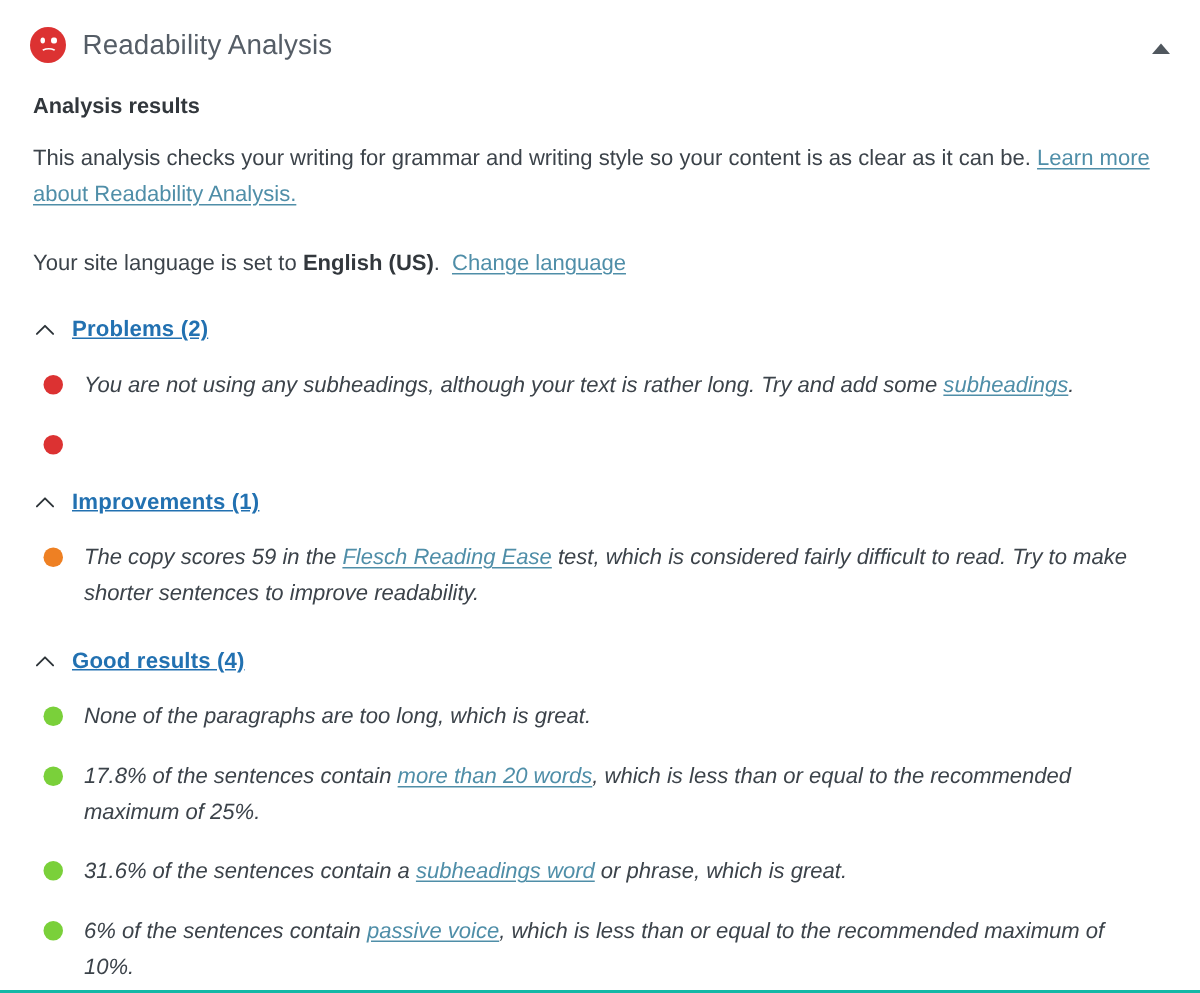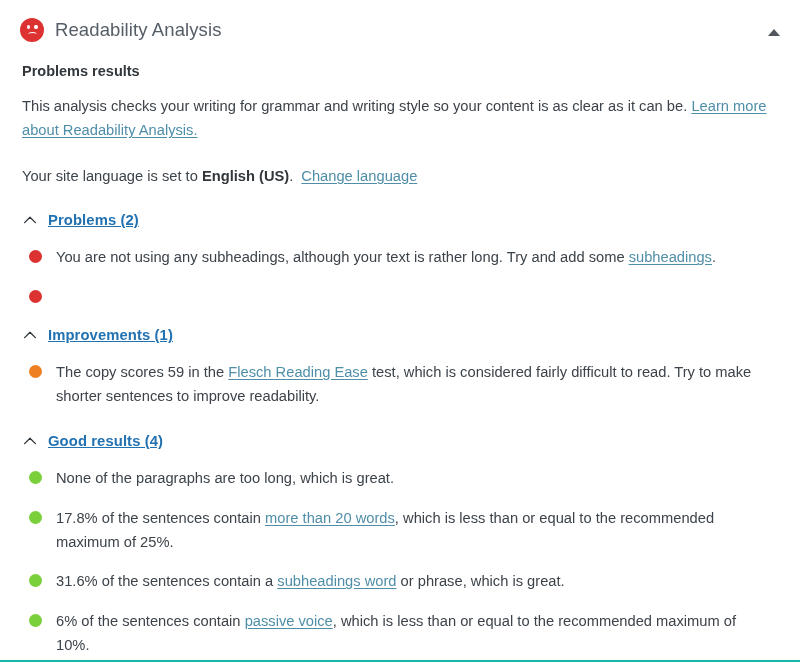--- a/index.html
+++ b/index.html
@@ -146,20 +146,21 @@
     font-weight: 700;
     color: #2271b1;
     letter-spacing: 0.1px;
     text-decoration: underline;
   }
 
   .result-list {
     list-style: none;
     margin: 0;
     padding: 0;
+    font-style: italic;
   }
   .result-item {
     display: flex;
     align-items: flex-start;
     margin-top: 16px;
   }
   .result-item:first-child { margin-top: 18px; }
   .bullet {
     width: 13px;
     height: 13px;
@@ -190,21 +191,21 @@
     </div>
     <span class="panel-title">Readability Analysis</span>
   </div>
 
   <div class="collapse-toggle">
     <span class="caret-up"></span>
   </div>
 
   <div class="panel-body">
 
-    <div class="subtitle">Problems results</div>
+    <div class="subtitle">Analysis results</div>
 
     <p class="intro"><span>This analysis checks your writing for grammar and writing style so your content is as clear as it can be. </span><a class="lnk">Learn more about Readability Analysis.</a></p>
 
     <p class="lang-line"><span>Your site language is set to </span><b>English (US)</b><span>.</span><span class="lang-gap"></span><a class="lnk">Change language</a></p>
 
     <div class="section">
       <div class="section-head">
         <svg class="chev" viewBox="0 0 16 16">
           <path d="M2.6 10.6 L8 5.2 L13.4 10.6" fill="none" stroke="#2c3338" stroke-width="1.25" stroke-linecap="round" stroke-linejoin="round"></path>
         </svg>

